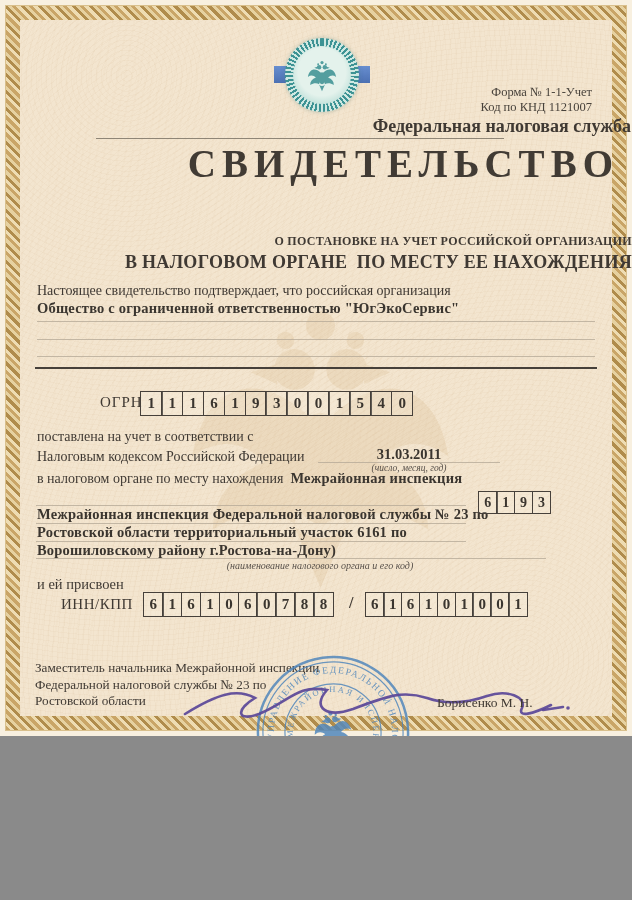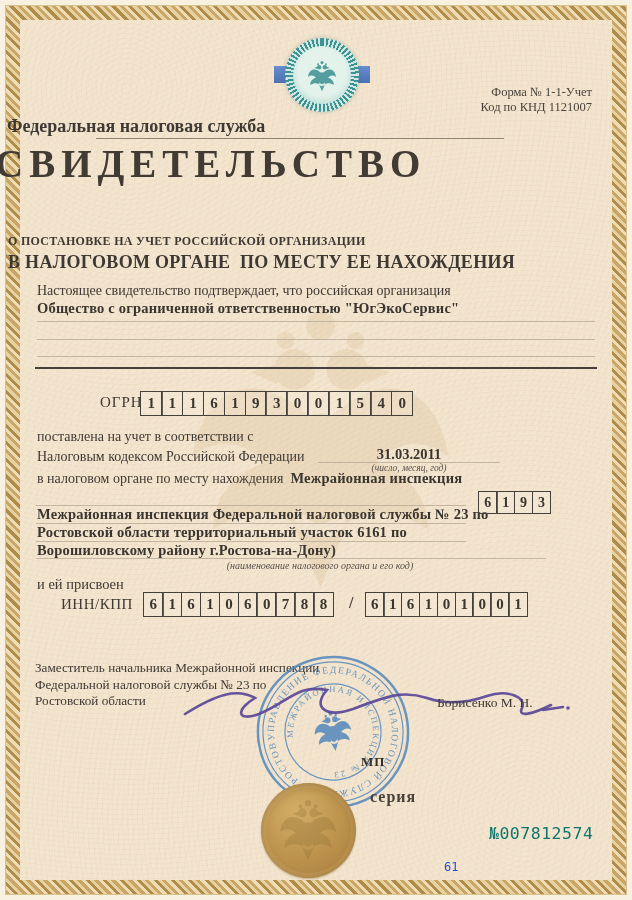--- a/index.html
+++ b/index.html
@@ -1,36 +1,36 @@
 <!DOCTYPE html>
 <html><head>
 <meta charset="utf-8">
 <style>
   html,body{margin:0;padding:0;background:#8a8a8a;}
   .page{
-    position:relative;width:632px;height:900px;margin:0 auto;
+    position:relative;width:632px;height:736px;margin:0 auto;
     background:#f8f0e0;overflow:hidden;
     font-family:"Liberation Serif", serif;color:#3f3933;
   }
   .braid{
     position:absolute;left:6px;top:6px;right:6px;bottom:6px;
     border:14px solid;
     border-image:repeating-linear-gradient(45deg,#c9a567 0 3px,#eedcb2 3px 6px,#b08c4c 6px 9px,#e6d1a0 9px 12px) 14;
     box-shadow:0 0 0 1px #d9c08c;
   }
   .paper{
     position:absolute;left:20px;top:20px;right:20px;bottom:20px;
     background-color:#f3e5cf;
     background-image:
       repeating-radial-gradient(circle at 18% 8%, rgba(190,148,100,0.05) 0 1px, rgba(0,0,0,0) 1px 5px),
       repeating-radial-gradient(circle at 85% 92%, rgba(190,148,100,0.05) 0 1px, rgba(0,0,0,0) 1px 5px),
       repeating-linear-gradient(100deg, rgba(205,170,125,0.04) 0 2px, rgba(0,0,0,0) 2px 7px);
   }
   .abs{position:absolute;}
-  .center{left:8px;right:0;text-align:left;}
+  .center{left:16px;right:0;text-align:right;}
   .rule{position:absolute;height:1px;background:#b3a795;opacity:.75;}
   .rule.dark{height:2px;background:#46403a;opacity:1;}
   .caption{font-style:italic;color:#57504a;}
   .boxrow{position:absolute;display:flex;}
   .cell{
     box-sizing:border-box;border:1.6px solid #46403a;margin-right:-1.6px;
     display:flex;align-items:center;justify-content:center;
     font-weight:bold;font-family:"Liberation Serif",serif;color:#3a352f;
     background:rgba(255,253,248,0.14);
   }

